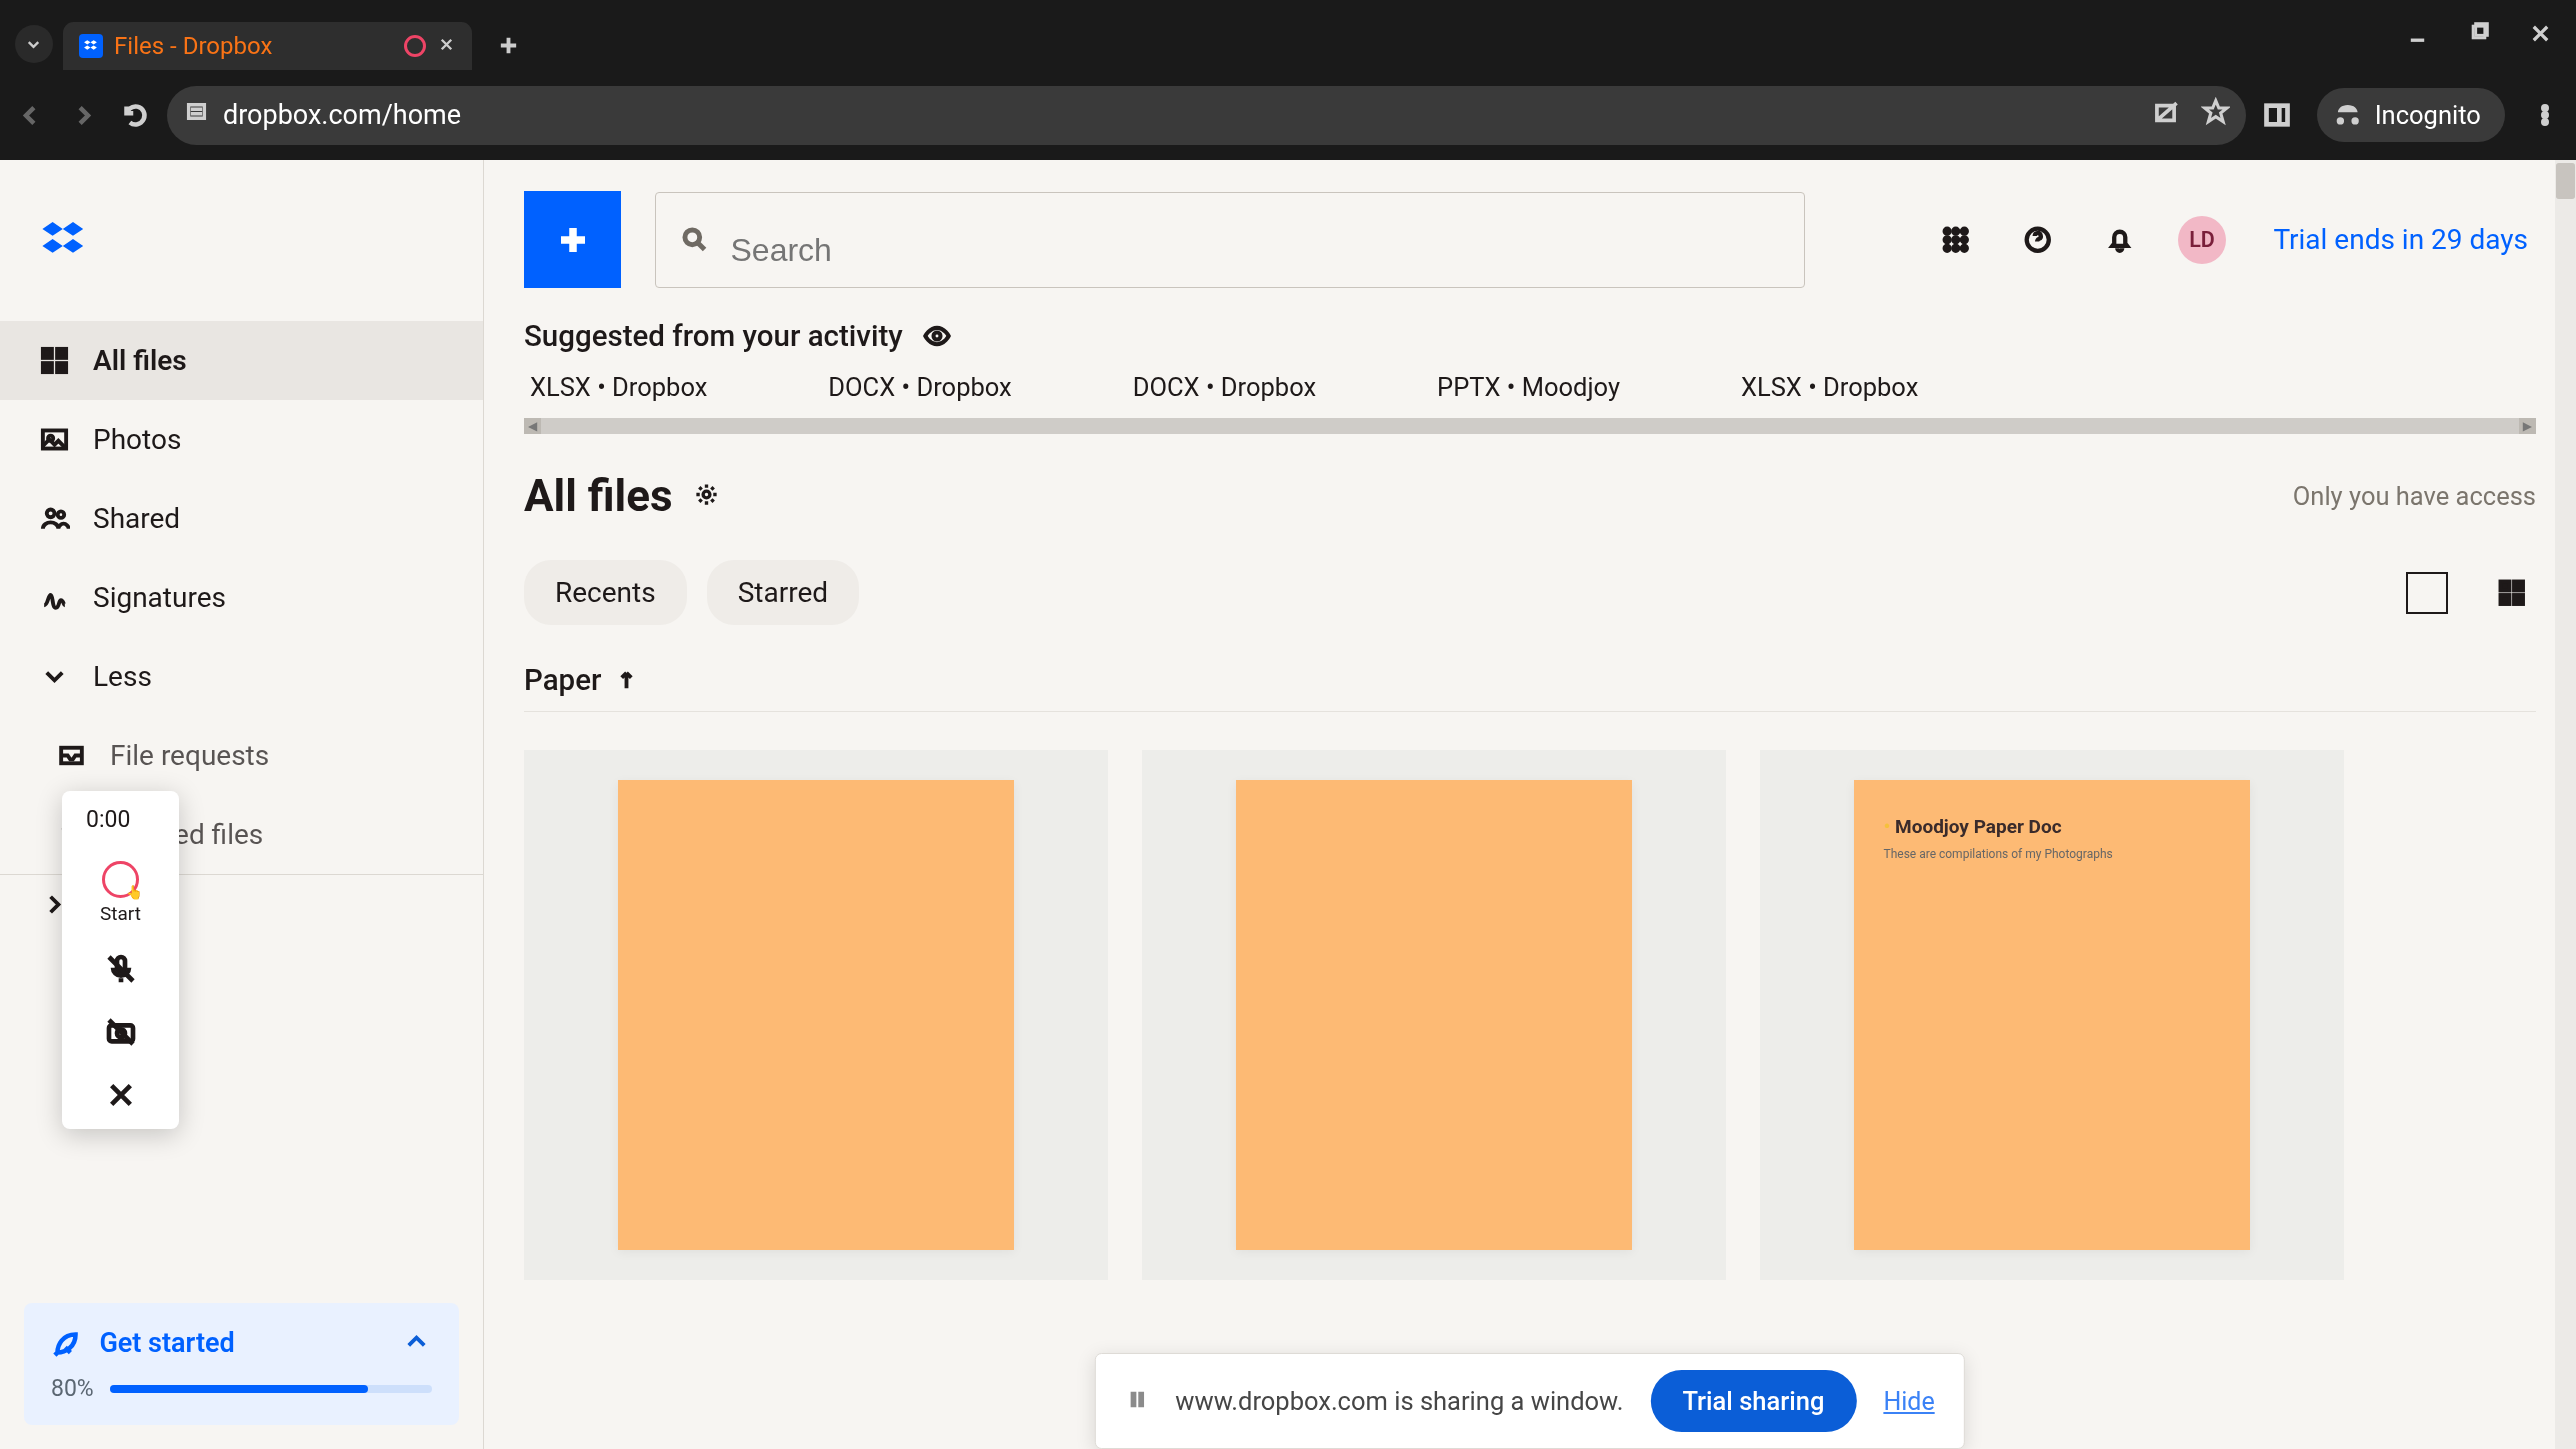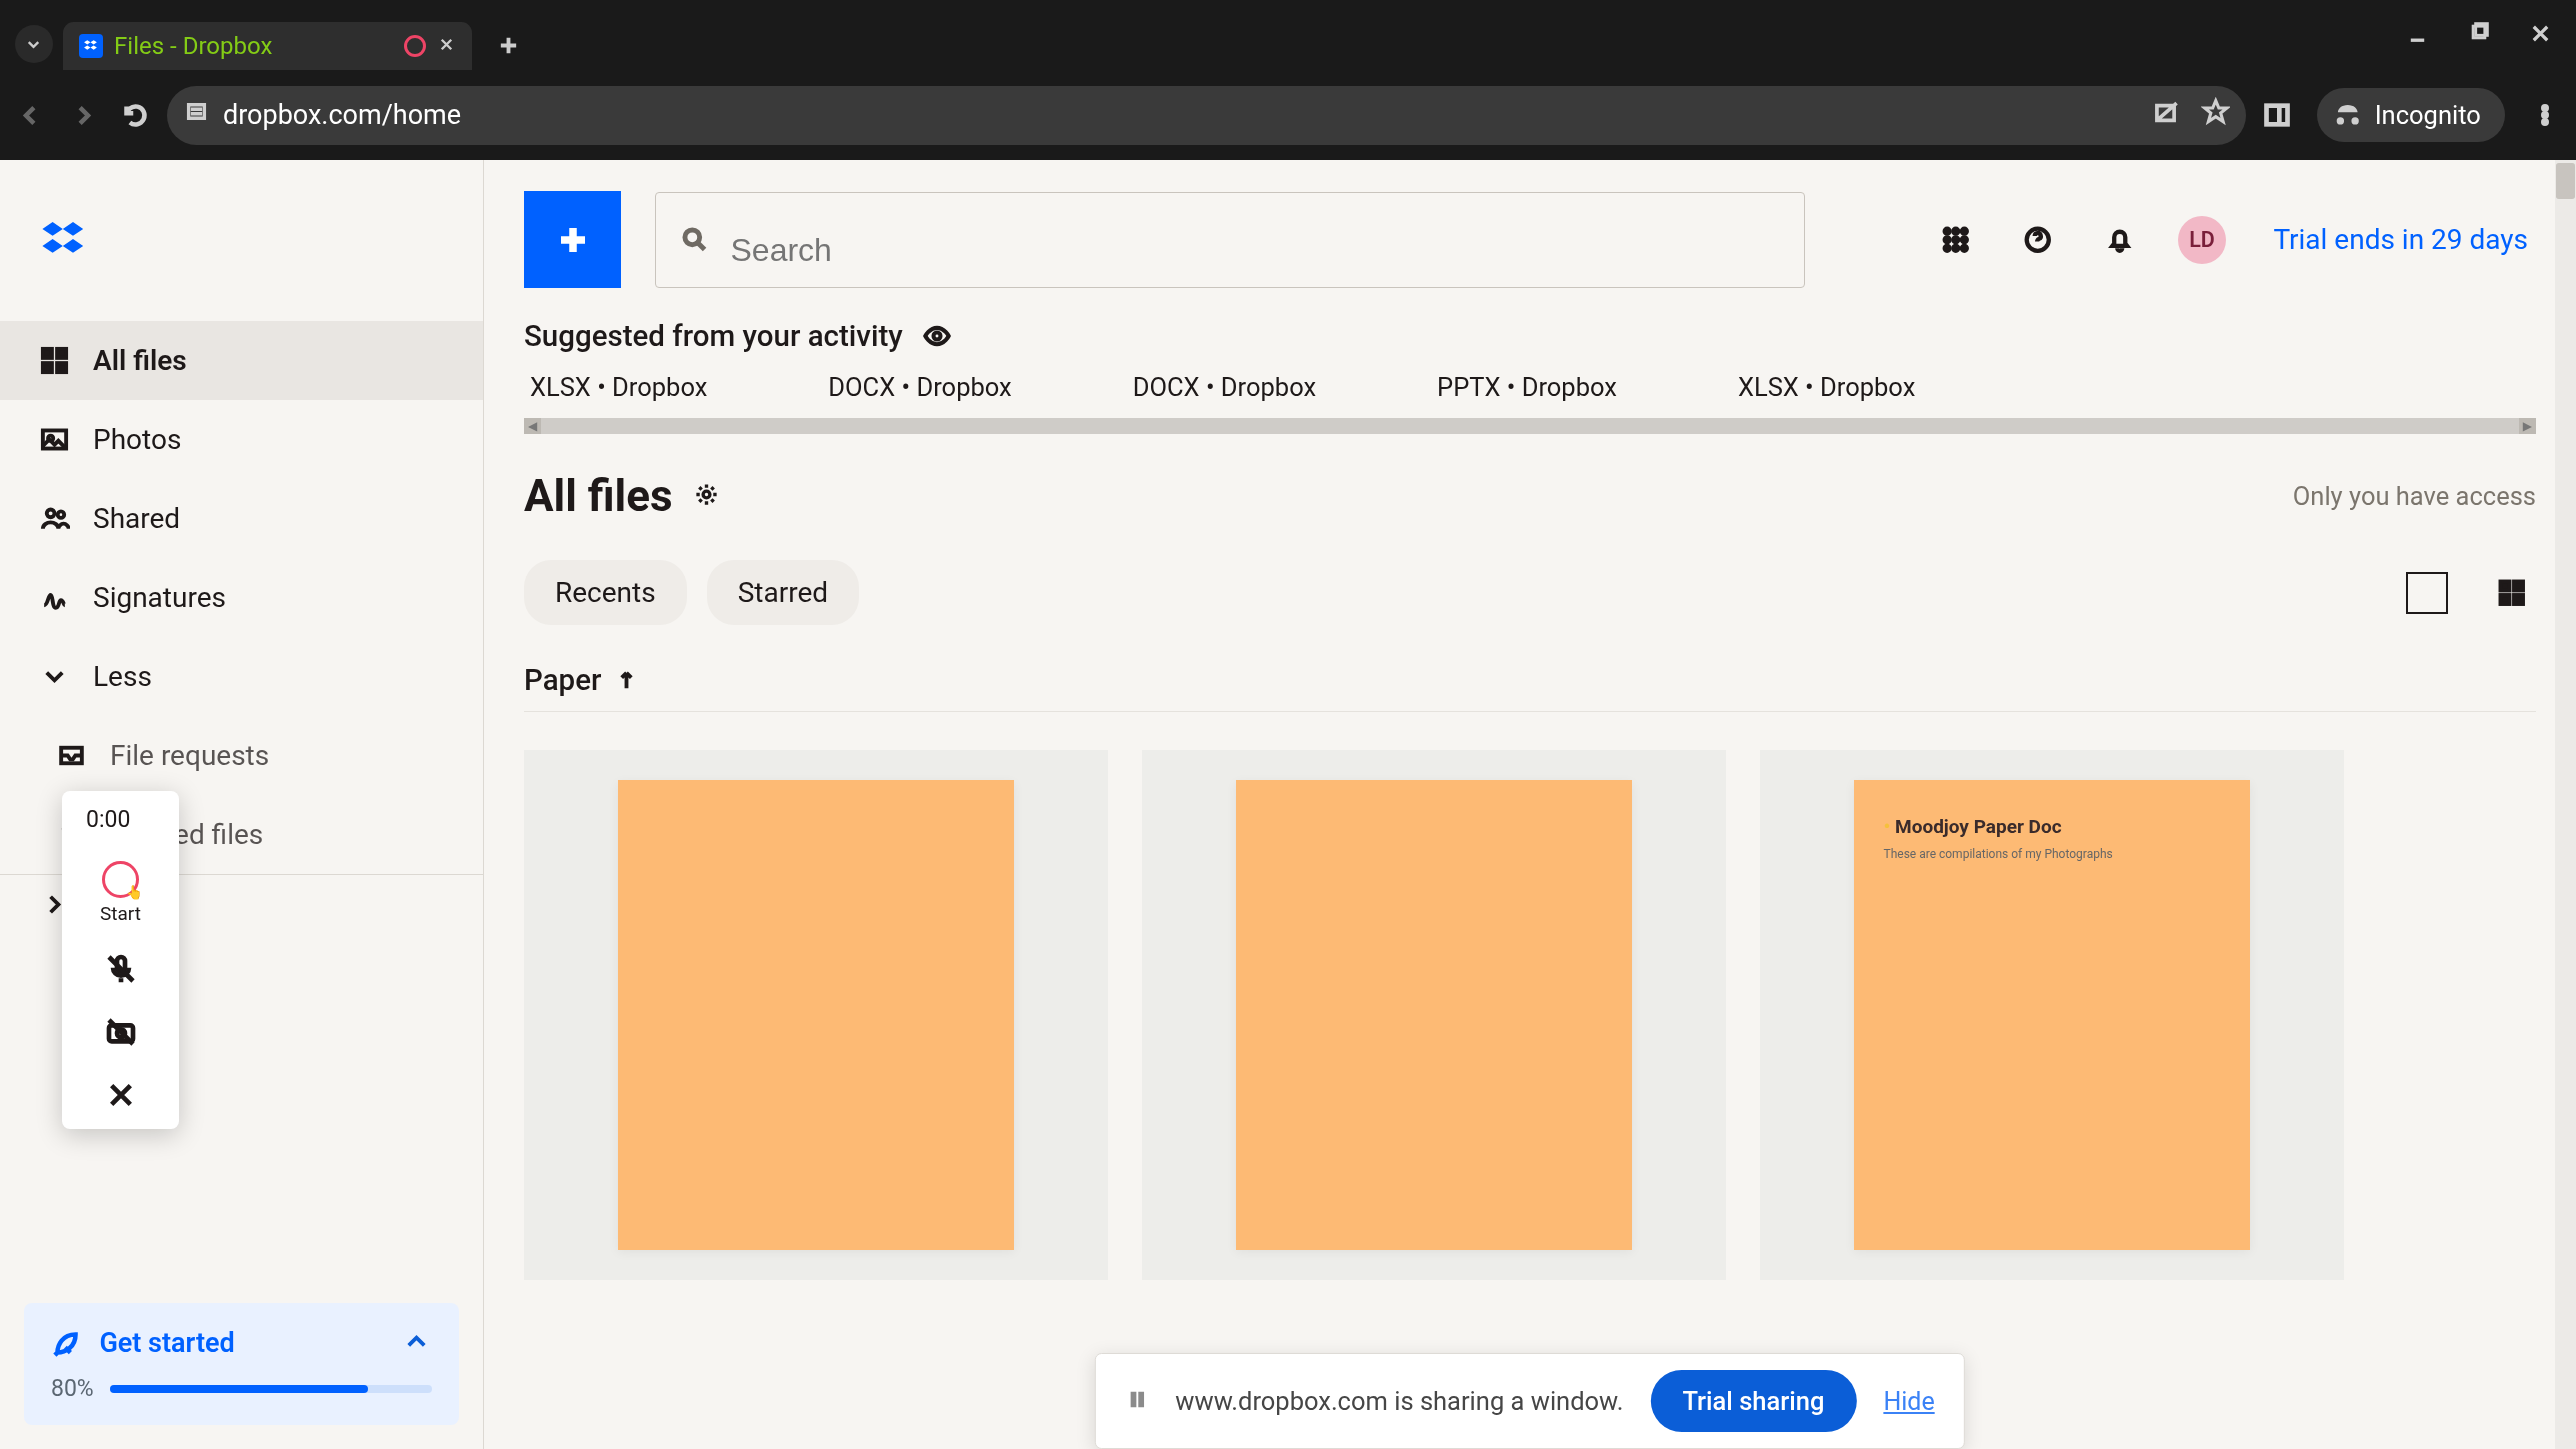--- a/index.html
+++ b/index.html
@@ -18,21 +18,21 @@
     --thumb-bg: #ededea;
     --white: #ffffff;
   }
   html, body { margin:0; padding:0; font-family: -apple-system, BlinkMacSystemFont, "Segoe UI", Roboto, Helvetica, Arial, sans-serif; color: var(--text); }
   body { background:#111; width:2576px; height:1449px; overflow:hidden; }
   
   .window { width:2576px; height:1449px; display:flex; flex-direction:column; background:#1a1a1a; }
   .titlebar { height:70px; display:flex; align-items:center; justify-content:space-between; padding:0 8px; background:#1a1a1a; }
   .tabstrip { display:flex; align-items:flex-end; gap:4px; }
   .tab-dropdown { width:38px; height:38px; border-radius:19px; background:#2a2a2a; margin:0 6.7px 6.7px 6.7px; display:flex; align-items:center; justify-content:center; }
-  .tab { display:flex; align-items:center; gap:10.7px; height:48px; padding:0 16px; background:#2e2e2e; border-radius:10.7px 10.7px 0 0; margin-top:21.5px; color:#84cc16; font-size:24px; position:relative; }
+  .tab { display:flex; align-items:center; gap:10.7px; height:48px; padding:0 16px; background:#2e2e2e; border-radius:10.7px 10.7px 0 0; margin-top:21.5px; color:#f97316; font-size:24px; position:relative; }
   .tab .favicon { width:24px; height:24px; background:#0061fe; border-radius:4px; display:flex; align-items:center; justify-content:center; }
   .tab .favicon svg { width:16px; height:16px; fill:#fff; }
   .tab .rec { width:16px; height:16px; border:3.4px solid #e46; border-radius:50%; margin-left:121px; }
   .tab .close svg { width:19px; height:19px; stroke:#ccc; stroke-width:3; fill:none; }
   .newtab { width:38px; height:38px; border-radius:50%; margin:0 0 5.4px 13.4px; display:flex; align-items:center; justify-content:center; }
   .newtab svg { stroke:#ccc; stroke-width:4; }
   .winbtns { display:flex; gap:40px; margin-right:16px; }
   .winbtns svg { stroke:#cfcfcf; stroke-width:3.5; fill:none; }
   .addressbar { height:90px; display:flex; align-items:center; background:#1a1a1a; padding:0 9.4px; gap:9.4px; }
   .nav-icon { width:43px; height:43px; display:flex; align-items:center; justify-content:center; border-radius:21.5px; }
@@ -360,21 +360,21 @@
         <span>Suggested from your activity</span>
         <svg viewBox="0 0 24 24">
             <path d="M2 12s3.5-7 10-7 10 7 10 7-3.5 7-10 7S2 12 2 12z"></path>
             <circle cx="12" cy="12" r="3"></circle>
           </svg>
       </div>
       <div class="sugg-items">
         <span>XLSX • Dropbox</span>
         <span>DOCX • Dropbox</span>
         <span>DOCX • Dropbox</span>
-        <span>PPTX • Dropbox</span>
+        <span>PPTX • Moodjoy</span>
         <span>XLSX • Dropbox</span>
       </div>
       <div class="scrollrail">
         <div class="la">◀</div>
         <div class="ra">▶</div>
       </div>
 
       <div class="title-row">
         <h1>All files</h1>
         <span><svg viewBox="0 0 24 24">

